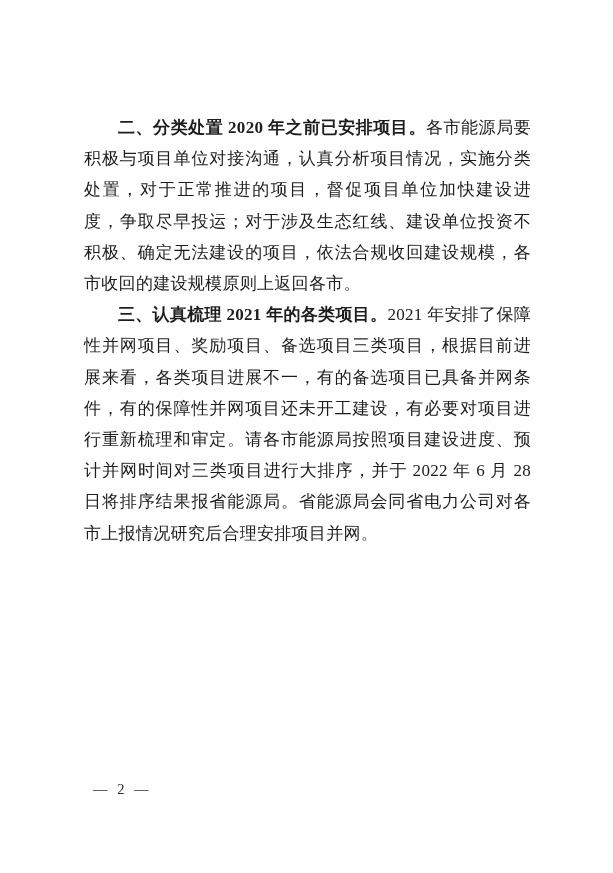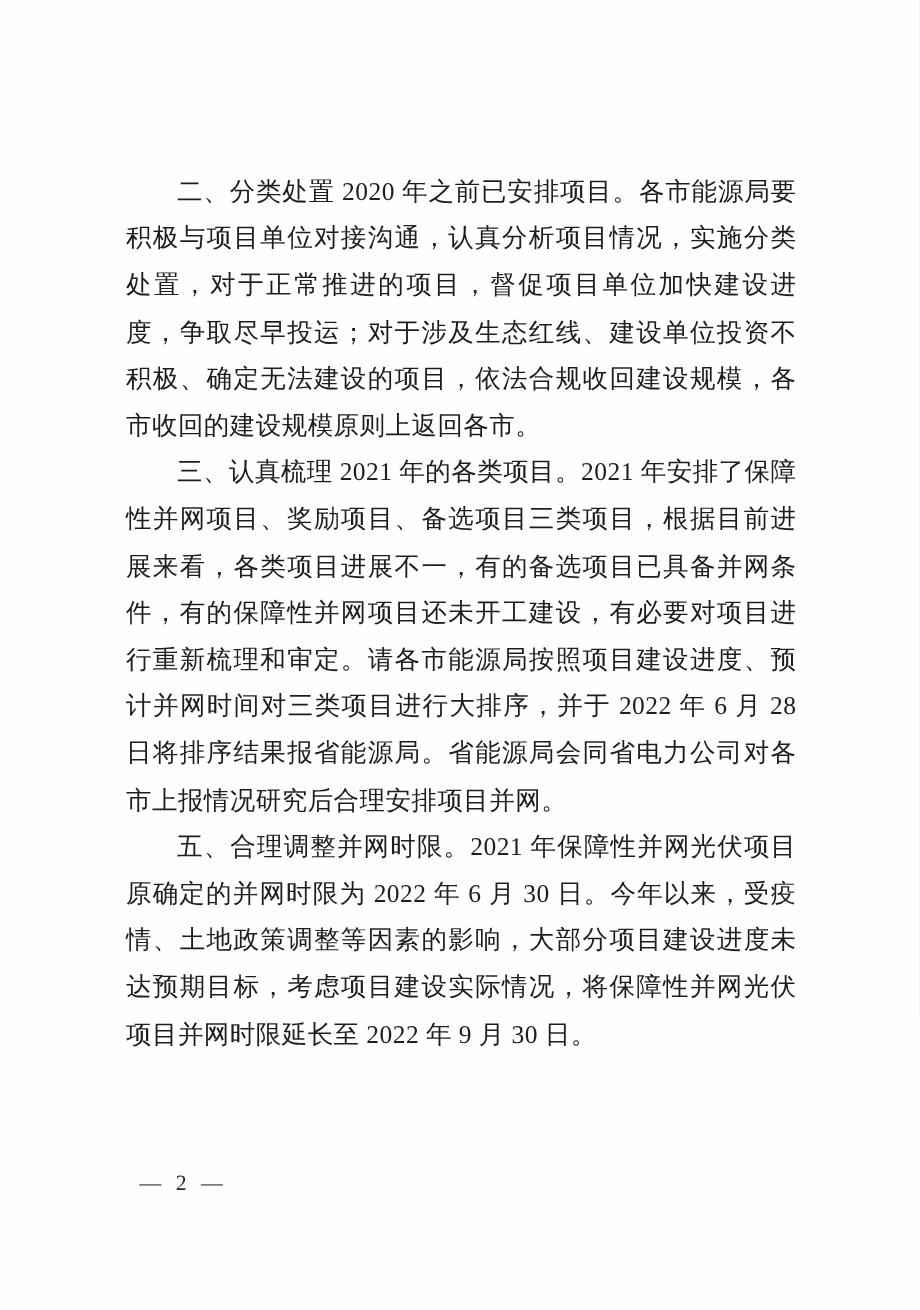--- a/index.html
+++ b/index.html
@@ -27,21 +27,21 @@
     margin: 0;
     padding: 0;
     text-indent: 2em;
     font-size: 17px;
     line-height: 31.2px;
     text-align: justify;
     text-justify: inter-character;
     letter-spacing: 0.3px;
   }
   .heading {
-    font-weight: normal;
+    font-weight: bold;
   }
   .footer {
     position: absolute;
     left: 93px;
     top: 781px;
     font-size: 14.5px;
     letter-spacing: 3px;
     color: #2a2a2a;
   }
 </style>
@@ -49,18 +49,17 @@
 <body>
 
 <div class="page">
   <div class="content">
 
     <p class="para"><span class="heading">二、分类处置 2020 年之前已安排项目。</span><span>各市能源局要积极与项目单位对接沟通，认真分析项目情况，实施分类处置，对于正常推进的项目，督促项目单位加快建设进度，争取尽早投运；对于涉及生态红线、建设单位投资不积极、确定无法建设的项目，依法合规收回建设规模，各市收回的建设规模原则上返回各市。</span></p>
 
     <p class="para"><span class="heading">三、认真梳理 2021 年的各类项目。</span><span>2021 年安排了保障性并网项目、奖励项目、备选项目三类项目，根据目前进展来看，各类项目进展不一，有的备选项目已具备并网条件，有的保障性并网项目还未开工建设，有必要对项目进行重新梳理和审定。请各市能源局按照项目建设进度、预计并网时间对三类项目进行大排序，并于 2022 年 6 月 28 日将排序结果报省能源局。省能源局会同省电力公司对各市上报情况研究后合理安排项目并网。</span></p>
 
 
-    <p class="para"><span class="heading">五、合理调整并网时限。</span><span>2021 年保障性并网光伏项目原确定的并网时限为 2022 年 6 月 30 日。今年以来，受疫情、土地政策调整等因素的影响，大部分项目建设进度未达预期目标，考虑项目建设实际情况，将保障性并网光伏项目并网时限延长至 2022 年 9 月 30 日。</span></p>
 
   </div>
 
   <div class="footer">— 2 —</div>
 </div>
 
 </body></html>

